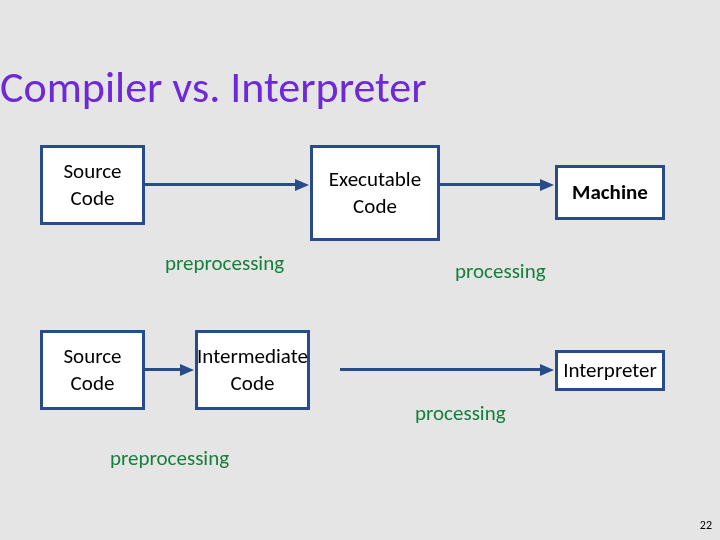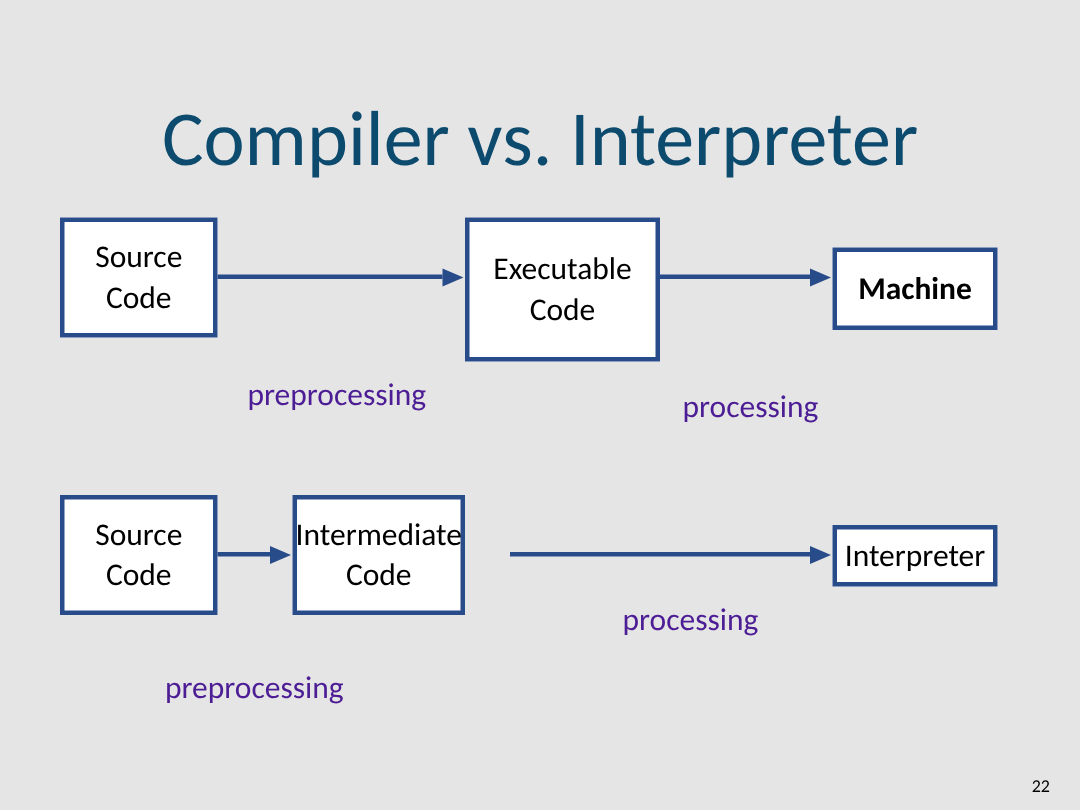--- a/index.html
+++ b/index.html
@@ -9,58 +9,58 @@
     background: #e5e5e5;
     font-family: Calibri, Arial, sans-serif;
     position: relative;
     overflow: hidden;
   }
   .title {
     position: absolute;
     top: 60px;
     left: 0;
     width: 100%;
-    text-align: center;
-    font-size: 52px;
-    color: #0c4a6e;
+    text-align: left;
+    font-size: 44px;
+    color: #6d28d9;
     font-weight: 400;
   }
   .box {
     position: absolute;
     border: 3px solid #284b8a;
     background: #fff;
     display: flex;
     flex-direction: column;
     align-items: center;
     justify-content: center;
     font-size: 21px;
     color: #000;
   }
   .box span { line-height: 1.3; }
   .label {
     position: absolute;
     font-size: 21px;
-    color: #4c1d95;
+    color: #15803d;
   }
   .arrow-line {
     position: absolute;
     background: #284b8a;
     height: 3px;
   }
   .arrow-head {
     position: absolute;
     width: 0; height: 0;
     border-top: 6px solid transparent;
     border-bottom: 6px solid transparent;
     border-left: 14px solid #284b8a;
   }
   .page-num {
     position: absolute;
     bottom: 8px;
-    right: 20px;
+    right: 8px;
     font-size: 12px;
     color: #000;
   }
 </style>
 </head>
 <body>
 
 <div class="title">Compiler vs. Interpreter</div>
 
 <div class="box" style="left:40px; top:145px; width:105px; height:80px;">

